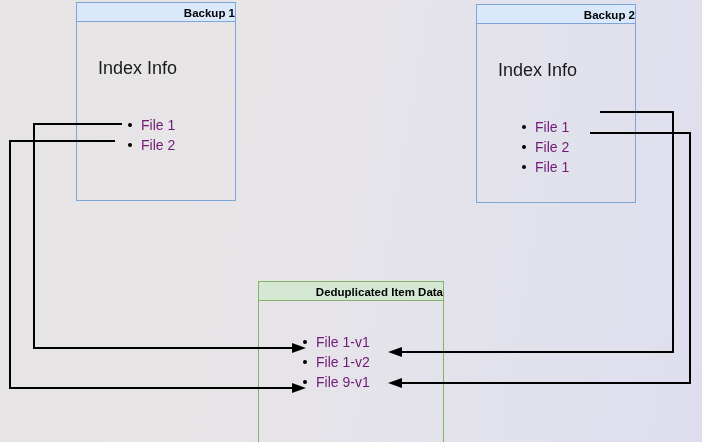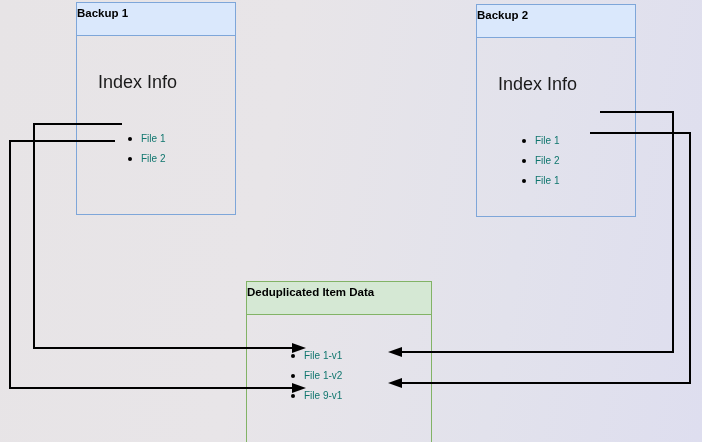--- a/index.html
+++ b/index.html
@@ -21,23 +21,23 @@
     width: 702px;
     height: 442px;
   }
   .node {
     position: absolute;
     box-sizing: border-box;
   }
   .node-header {
     box-sizing: border-box;
     width: 100%;
-    height: 34px;
+    height: 20px;
     line-height: 21px;
-    text-align: left;
+    text-align: right;
     font-size: 11.5px;
     font-weight: bold;
     color: #000000;
   }
   .node-body {
     box-sizing: border-box;
     width: 100%;
     position: relative;
   }
   .blue-node .node-header {
@@ -64,22 +64,22 @@
     color: #1a1a1a;
     white-space: nowrap;
   }
   .file-list {
     position: absolute;
     margin: 0;
     padding: 0;
     list-style: none;
   }
   .file-list li {
-    font-size: 10px;
-    color: #0f766e;
+    font-size: 14px;
+    color: #701a75;
     height: 20px;
     line-height: 20px;
     white-space: nowrap;
     position: relative;
     padding-left: 15px;
   }
   .file-list li::before {
     content: "";
     position: absolute;
     left: 2px;
@@ -130,21 +130,21 @@
     <div class="node-body" style="height:179px;">
       <div class="index-label" style="left:21px; top:36px;">Index Info</div>
       <ul class="file-list" style="left:43px; top:93px;">
         <li>File 1</li>
         <li>File 2</li>
         <li>File 1</li>
       </ul>
     </div>
   </div>
 
-  <div class="node green-node" style="left:246px; top:281px; width:186px; height:160px;border-radius:21px;">
+  <div class="node green-node" style="left:258px; top:281px; width:186px; height:160px;border-radius:21px;">
     <div class="node-header">Deduplicated Item Data</div>
     <div class="node-body" style="height:178px;">
       <div class="file-list" style="left:42px; top:31px;">
         <ul class="file-list" style="position:relative; left:0; top:0;">
           <li>File 1-v1</li>
           <li>File 1-v2</li>
           <li>File 9-v1</li>
         </ul>
       </div>
     </div>

